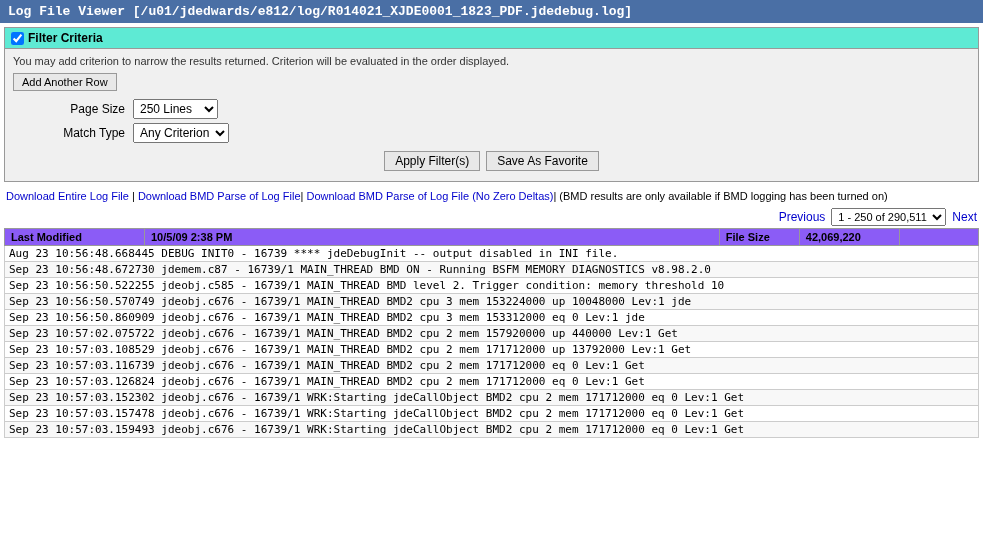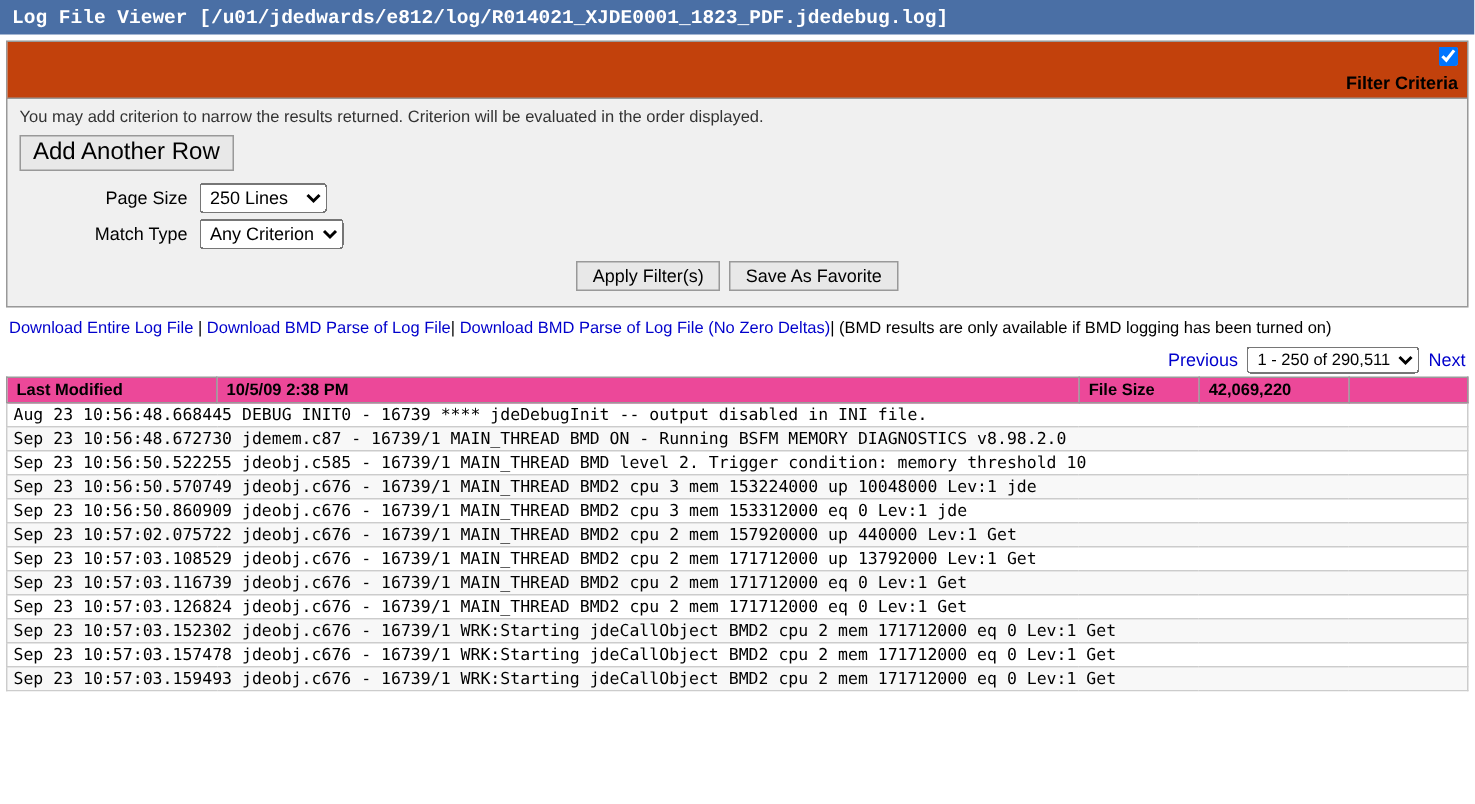--- a/index.html
+++ b/index.html
@@ -16,46 +16,45 @@
       font-size: 13px;
       font-weight: bold;
       font-family: Liberation Mono, monospace;
     }
     #filter-section {
       border: 1px solid #999;
       margin: 4px;
       background: #f0f0f0;
     }
     #filter-header {
-      background: #c2410c;
+      background: #5eead4;
       border-bottom: 1px solid #999;
       padding: 3px 6px;
       font-weight: bold;
       font-size: 12px;
       display: flex;
-      align-items: flex-end;
+      align-items: center;
       gap: 4px;
-      flex-direction: column;
     }
     #filter-header input[type=checkbox] {
       margin: 0;
     }
     #filter-body {
       padding: 6px 8px;
     }
     #filter-description {
       font-size: 11px;
       color: #333;
       margin-bottom: 6px;
     }
     #add-row-btn {
       background: #e8e8e8;
       border: 1px solid #999;
       padding: 2px 8px;
-      font-size: 16px;
+      font-size: 11px;
       cursor: pointer;
       margin-bottom: 8px;
     }
     .form-row {
       display: flex;
       align-items: center;
       margin-bottom: 4px;
     }
     .form-label {
       width: 120px;
@@ -137,21 +136,21 @@
     }
     .log-row td {
       background: #fff;
       font-family: monospace;
       font-size: 11px;
     }
     .log-row:nth-child(even) td {
       background: #f8f8f8;
     }
     #header-row th {
-      background: #ec4899;
+      background: #8b5cf6;
     }
   </style>
 </head>
 <body>
 
 <div id="title-bar">
   <span>Log File Viewer [/u01/jdedwards/e812/log/R014021_XJDE0001_1823_PDF.jdedebug.log]</span>
 </div>
 
 <div id="filter-section">

